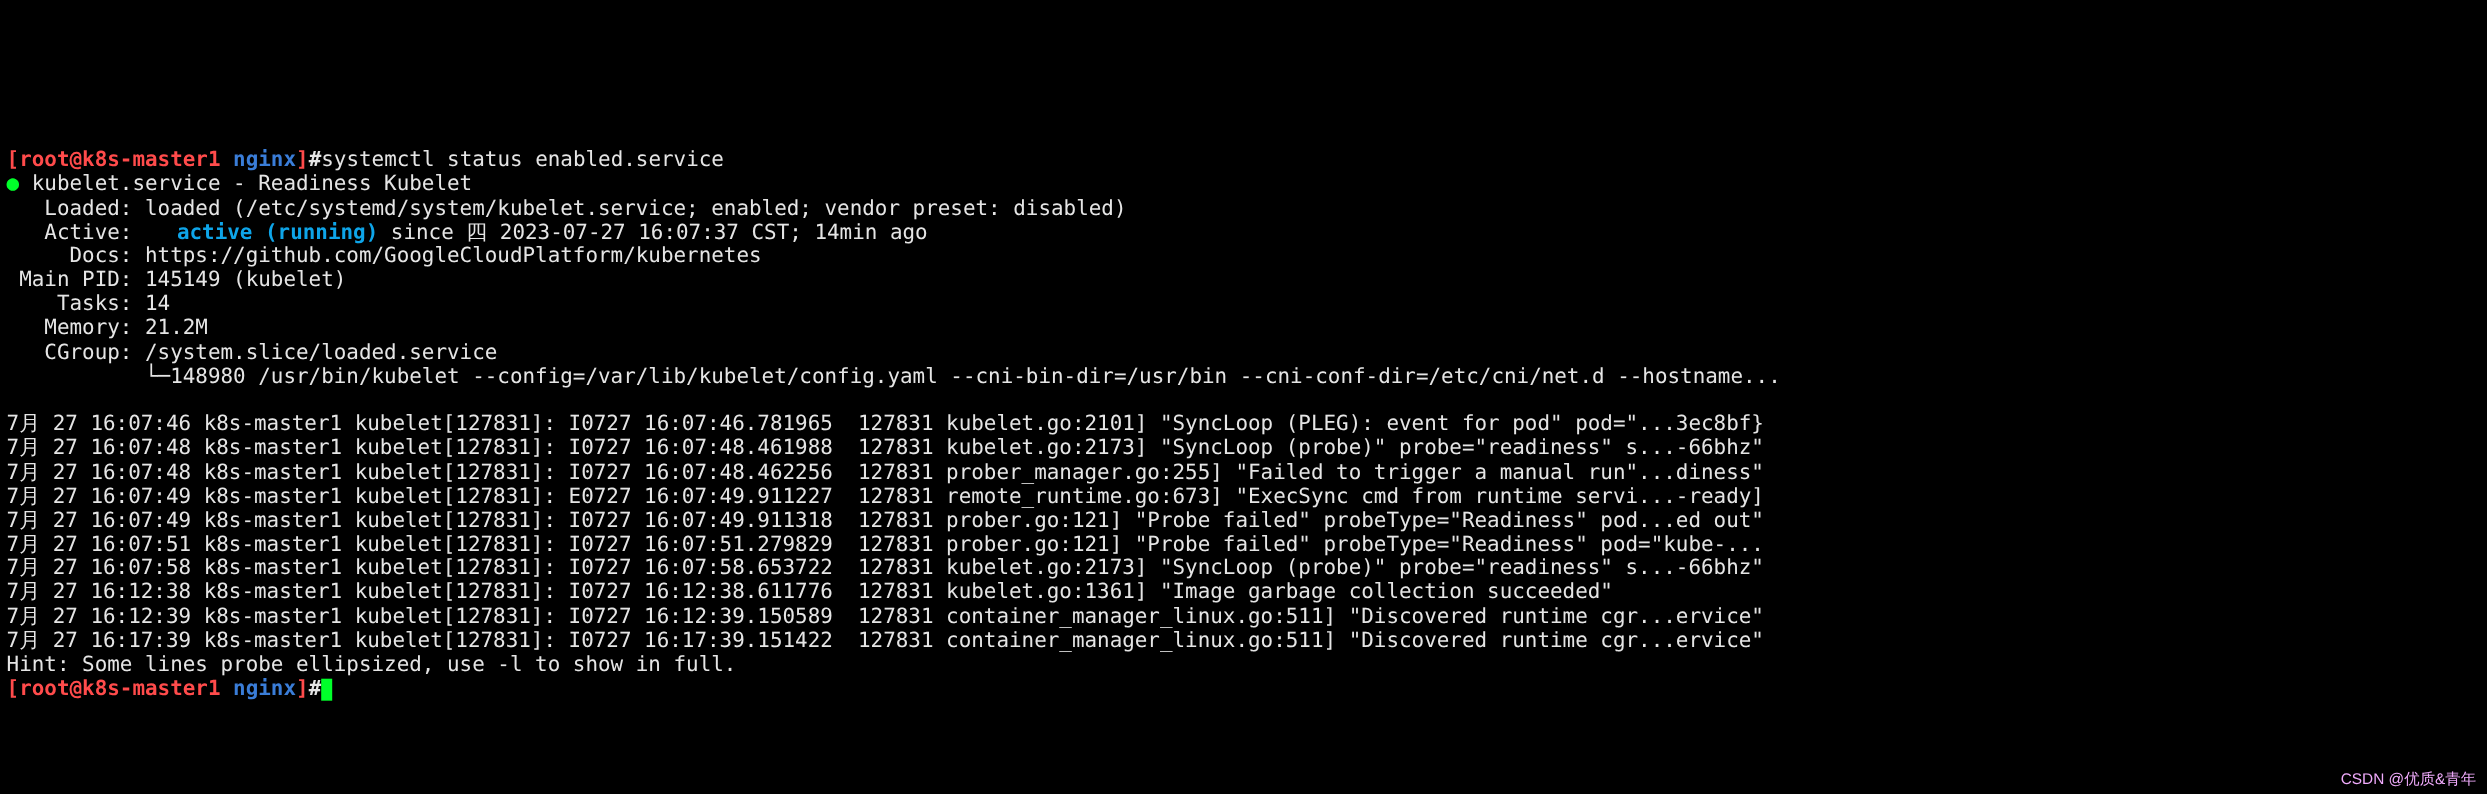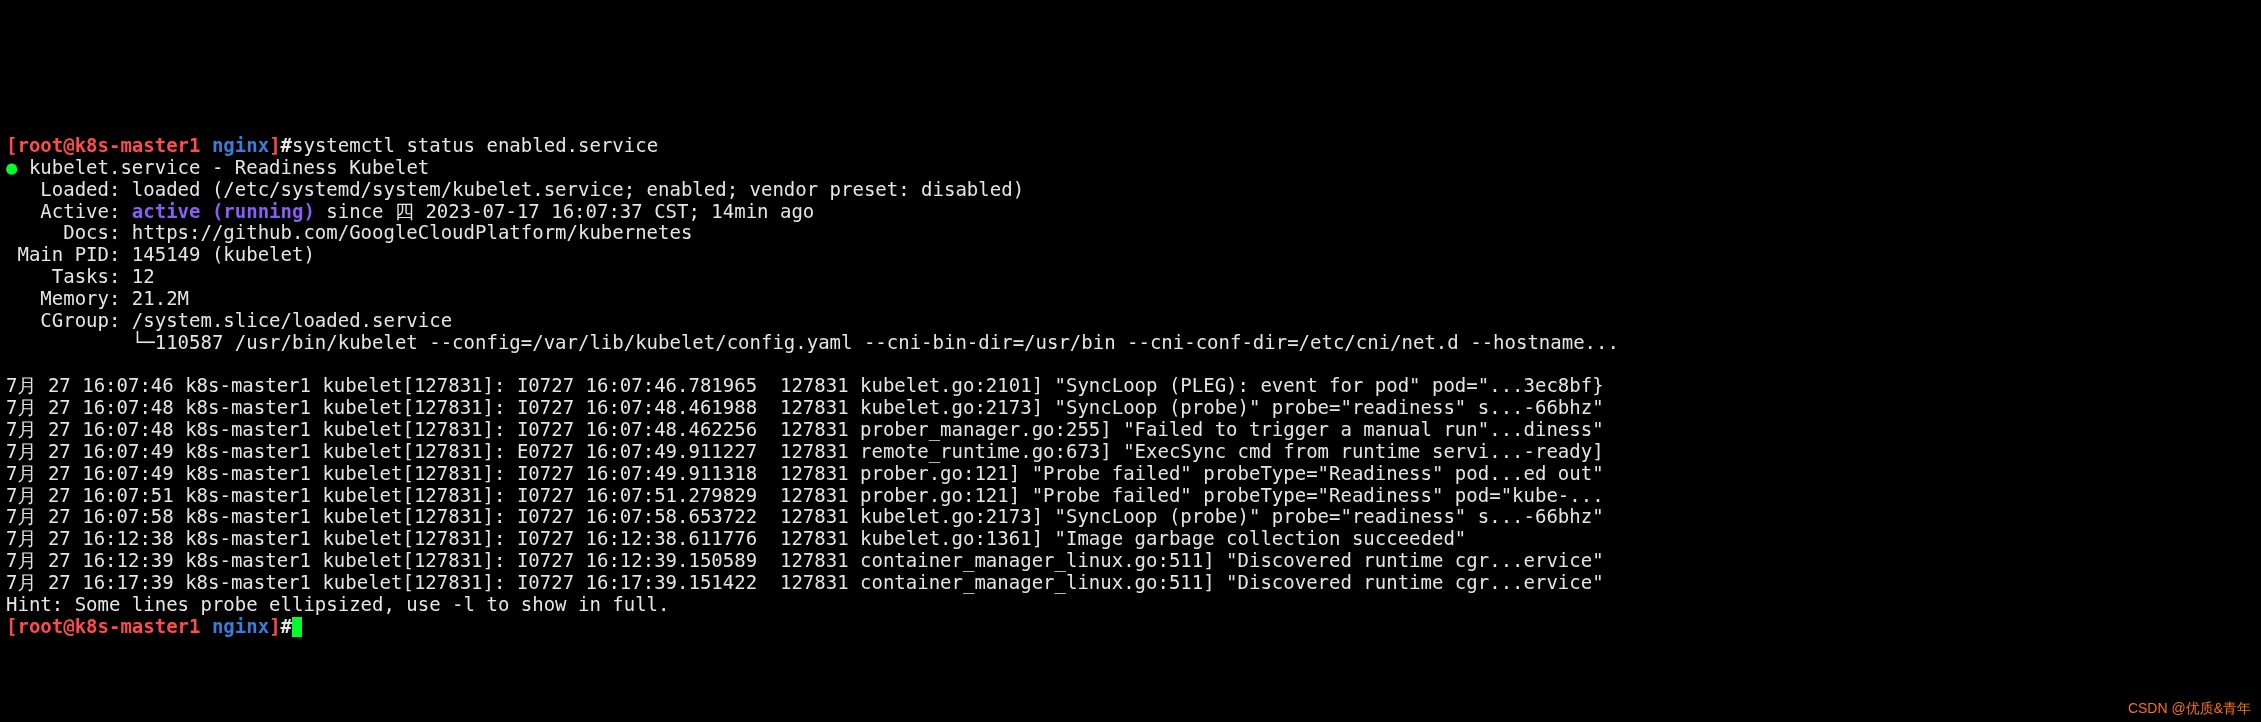--- a/index.html
+++ b/index.html
@@ -12,58 +12,58 @@
     line-height: 1.15;
     width: 2261px;
     height: 722px;
     overflow: hidden;
     white-space: pre;
   }
   .term {
     padding: 4px 6px;
   }
   .red { color: #ff4b4b; }
-  .green { color: #8b5cf6; }
+  .green { color: #0ea5e9; margin-left: 29px; }
   .blue { color: #3a7dd8; }
   .white { color: #e5e5e5; }
   .bold { font-weight: bold; }
   .cursor {
     display: inline-block;
     width: 0.55em;
     height: 1.05em;
     background: #00ff2a;
     vertical-align: text-bottom;
   }
   .bullet-green { color: #00ff2a; }
   .watermark {
     position: absolute;
     right: 10px;
     bottom: 6px;
-    color: #f97316;
+    color: #f0abfc;
     font-size: 14px;
     font-family: Arial, sans-serif;
     white-space: nowrap;
   }
 </style>
 </head>
 <body>
 
 
 
 <div class="term">
 <span class="red bold">[</span><span class="red bold">root@k8s-master1</span><span class="blue bold"> nginx</span><span class="red bold">]</span><span class="white bold">#</span><span class="white">systemctl status enabled.service</span>
 <span class="bullet-green">●</span><span class="white"> kubelet.service - Readiness Kubelet</span>
 <span class="white">   Loaded: loaded (/etc/systemd/system/kubelet.service; enabled; vendor preset: disabled)</span>
-<span class="white">   Active: </span><span class="green bold">active (running)</span><span class="white"> since 四 2023-07-17 16:07:37 CST; 14min ago</span>
+<span class="white">   Active: </span><span class="green bold">active (running)</span><span class="white"> since 四 2023-07-27 16:07:37 CST; 14min ago</span>
 <span class="white">     Docs: https://github.com/GoogleCloudPlatform/kubernetes</span>
 <span class="white"> Main PID: 145149 (kubelet)</span>
-<span class="white">    Tasks: 12</span>
+<span class="white">    Tasks: 14</span>
 <span class="white">   Memory: 21.2M</span>
 <span class="white">   CGroup: /system.slice/loaded.service</span>
-<span class="white">           └─110587 /usr/bin/kubelet --config=/var/lib/kubelet/config.yaml --cni-bin-dir=/usr/bin --cni-conf-dir=/etc/cni/net.d --hostname...</span>
+<span class="white">           └─148980 /usr/bin/kubelet --config=/var/lib/kubelet/config.yaml --cni-bin-dir=/usr/bin --cni-conf-dir=/etc/cni/net.d --hostname...</span>
 
 <span class="white">7月 27 16:07:46 k8s-master1 kubelet[127831]: I0727 16:07:46.781965  127831 kubelet.go:2101] "SyncLoop (PLEG): event for pod" pod="...3ec8bf}</span>
 <span class="white">7月 27 16:07:48 k8s-master1 kubelet[127831]: I0727 16:07:48.461988  127831 kubelet.go:2173] "SyncLoop (probe)" probe="readiness" s...-66bhz"</span>
 <span class="white">7月 27 16:07:48 k8s-master1 kubelet[127831]: I0727 16:07:48.462256  127831 prober_manager.go:255] "Failed to trigger a manual run"...diness"</span>
 <span class="white">7月 27 16:07:49 k8s-master1 kubelet[127831]: E0727 16:07:49.911227  127831 remote_runtime.go:673] "ExecSync cmd from runtime servi...-ready]</span>
 <span class="white">7月 27 16:07:49 k8s-master1 kubelet[127831]: I0727 16:07:49.911318  127831 prober.go:121] "Probe failed" probeType="Readiness" pod...ed out"</span>
 <span class="white">7月 27 16:07:51 k8s-master1 kubelet[127831]: I0727 16:07:51.279829  127831 prober.go:121] "Probe failed" probeType="Readiness" pod="kube-...</span>
 <span class="white">7月 27 16:07:58 k8s-master1 kubelet[127831]: I0727 16:07:58.653722  127831 kubelet.go:2173] "SyncLoop (probe)" probe="readiness" s...-66bhz"</span>
 <span class="white">7月 27 16:12:38 k8s-master1 kubelet[127831]: I0727 16:12:38.611776  127831 kubelet.go:1361] "Image garbage collection succeeded"</span>
 <span class="white">7月 27 16:12:39 k8s-master1 kubelet[127831]: I0727 16:12:39.150589  127831 container_manager_linux.go:511] "Discovered runtime cgr...ervice"</span>

